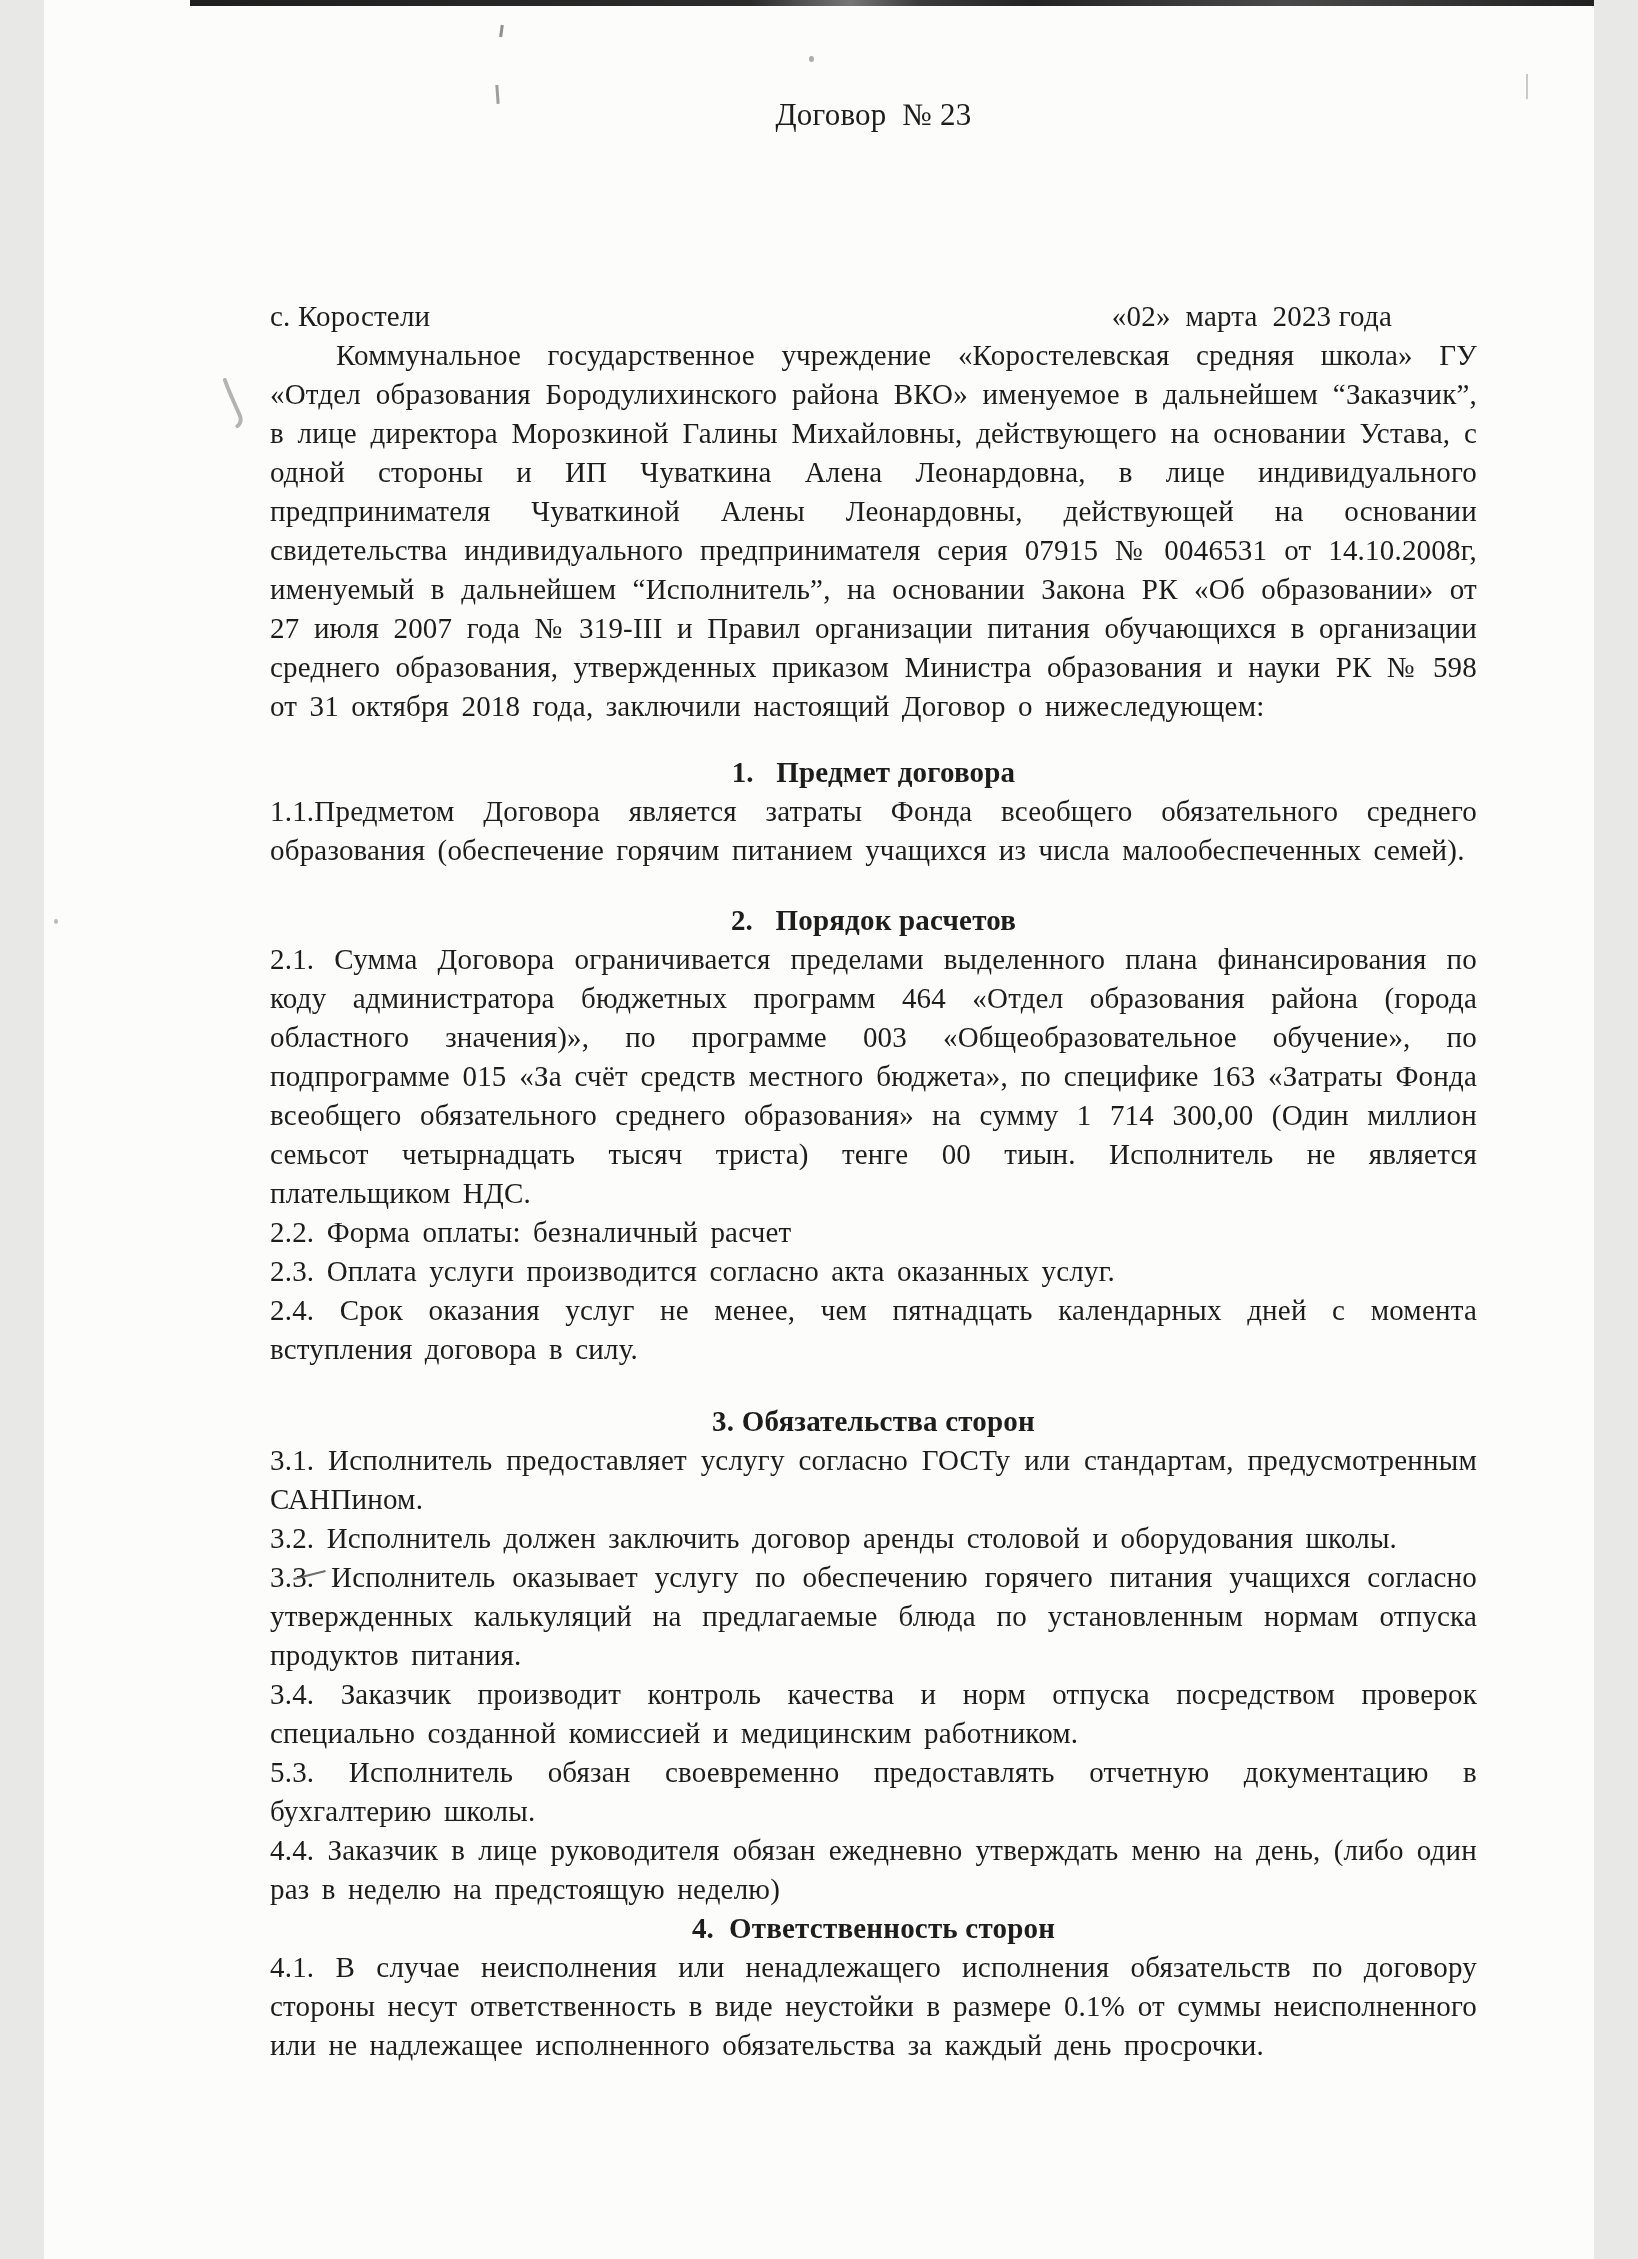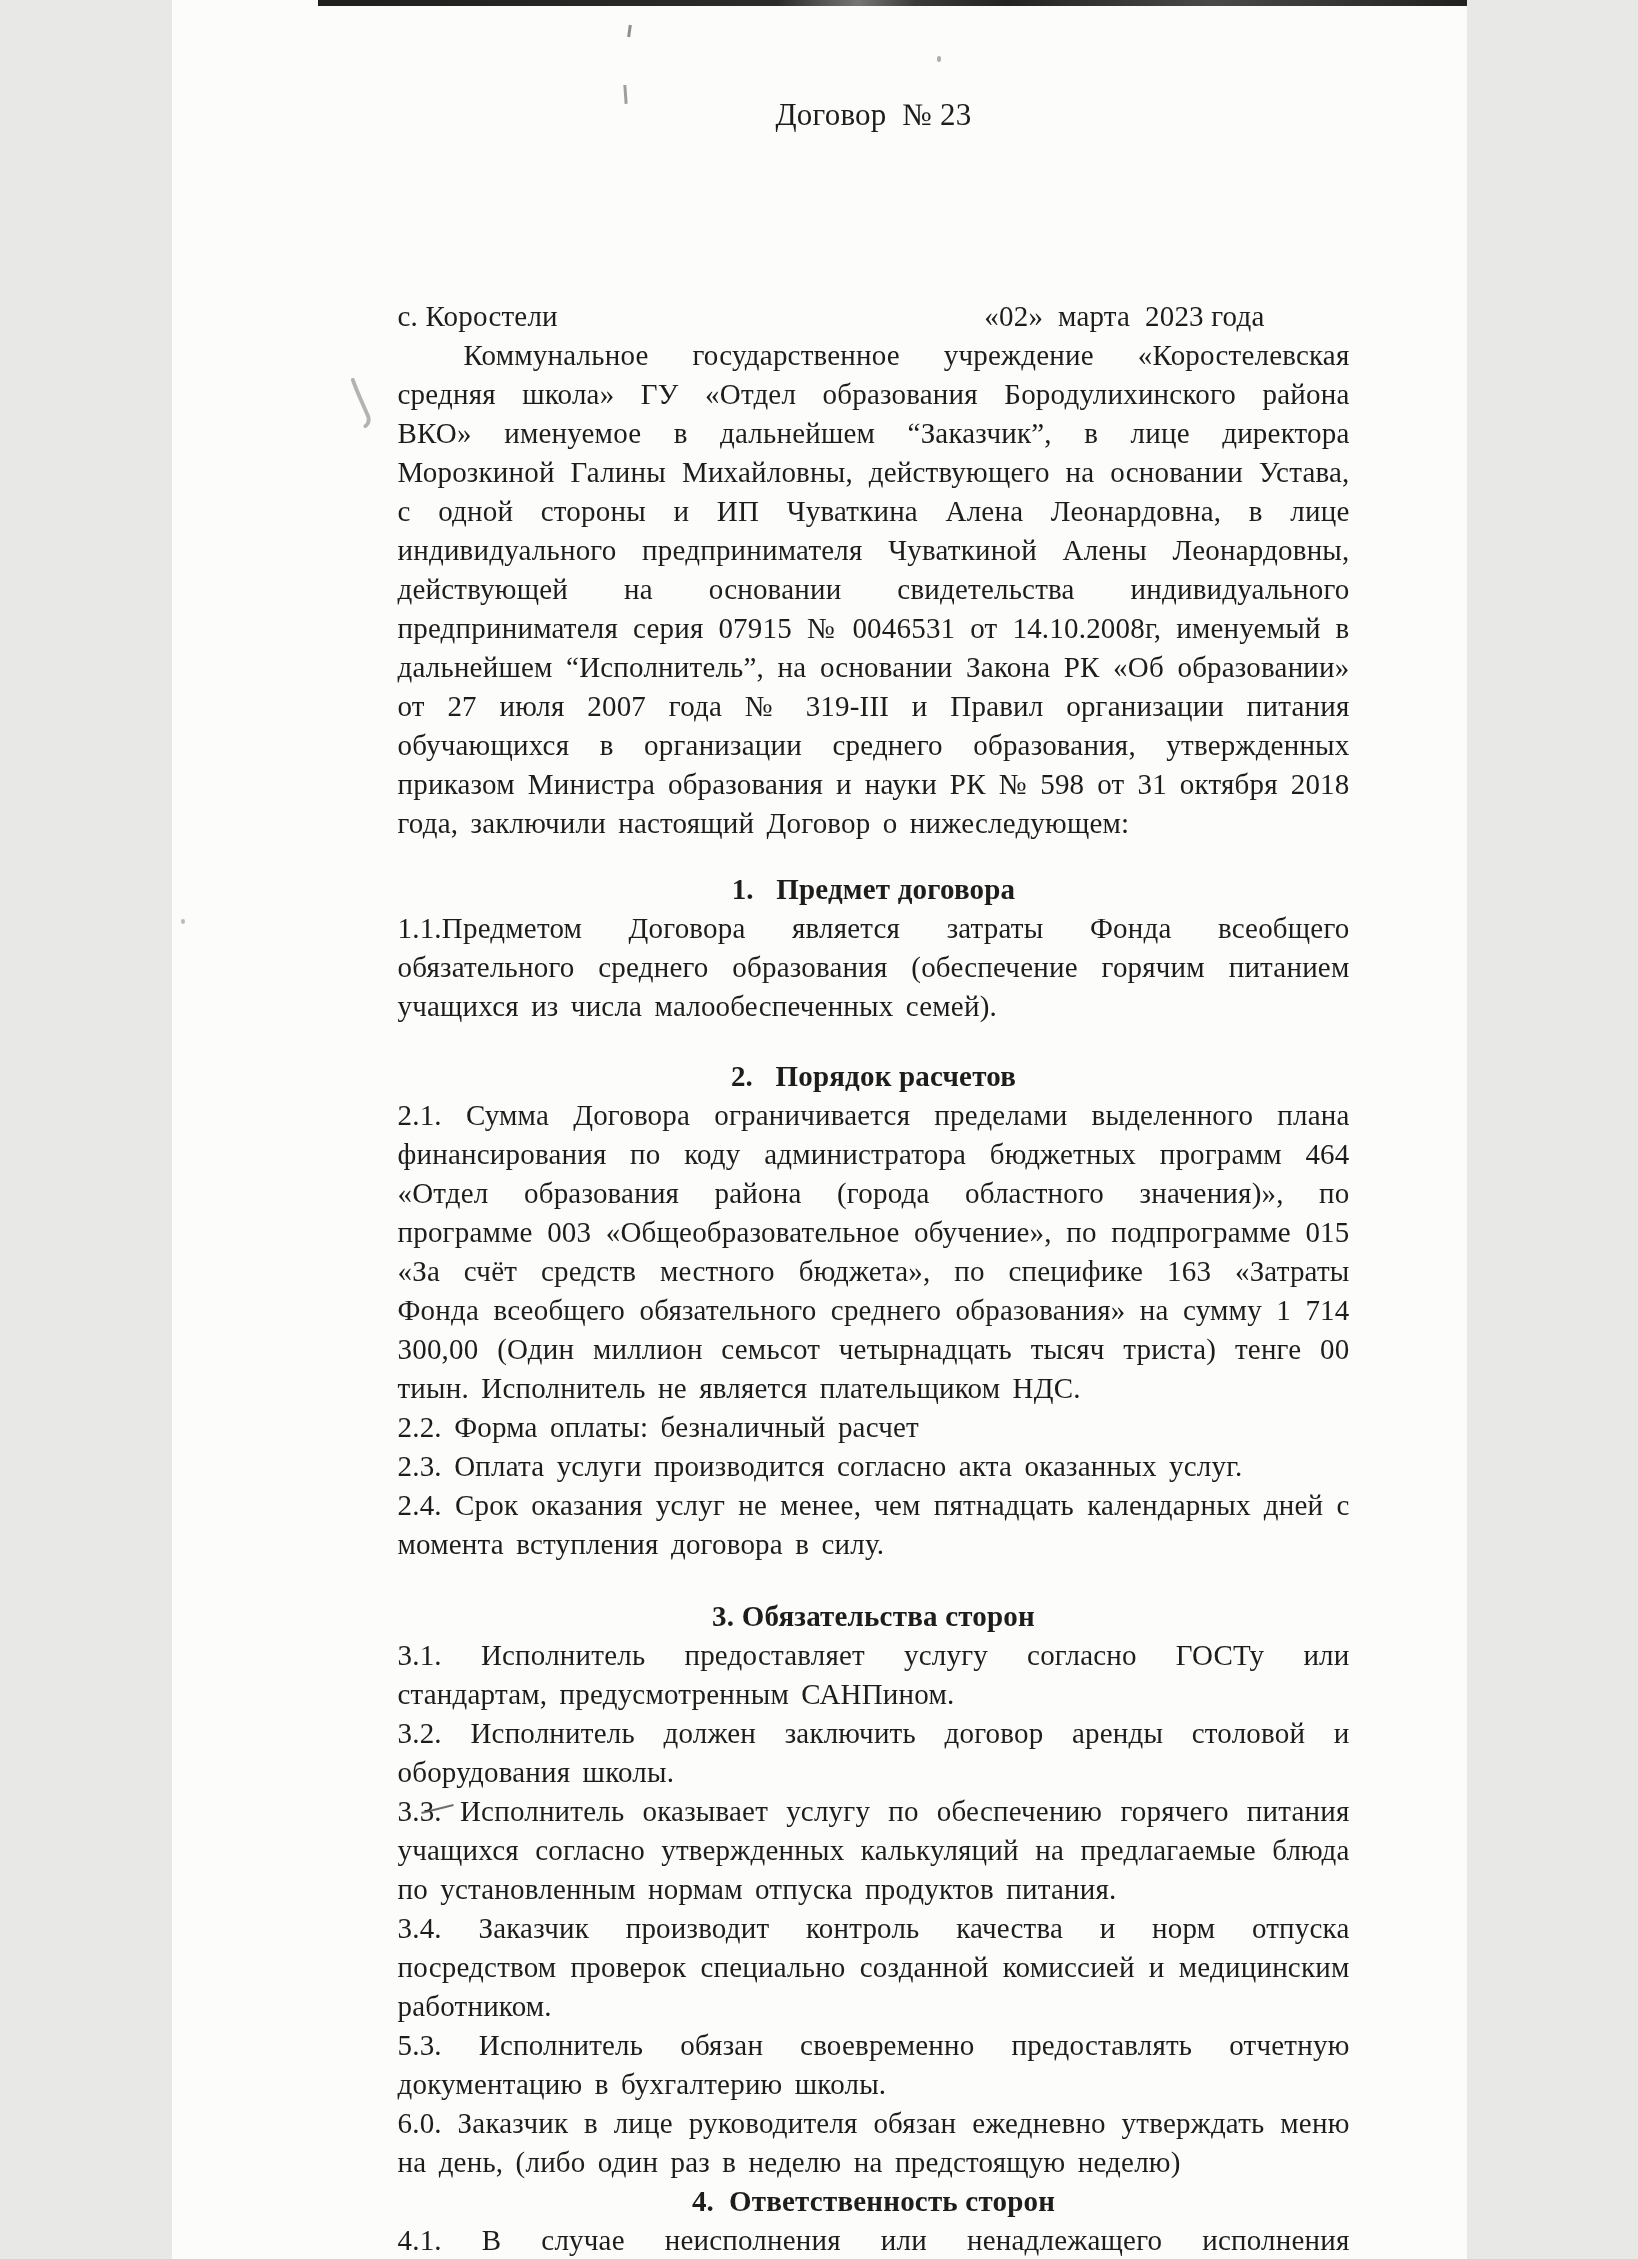--- a/index.html
+++ b/index.html
@@ -2,21 +2,21 @@
 <html lang="ru"><head>
 <meta charset="utf-8">
 <style>
   html, body {
     margin: 0;
     padding: 0;
     background: #e8e8e6;
   }
   .page {
     position: relative;
-    width: 1295px;
+    width: 1550px;
     height: 2260px;
     margin: 0 auto;
     background: #fcfcfa;
     box-sizing: border-box;
     padding: 0 117px 0 226px;
     overflow: hidden;
     font-family: "Liberation Serif", "DejaVu Serif", serif;
     font-size: 29px;
     line-height: 39px;
     color: #1d1d1d;
@@ -129,19 +129,19 @@
 
   <h2 class="section-heading mt-h3">3. Обязательства сторон</h2>
   <p class="clause mt-p3">3.1. Исполнитель предоставляет услугу согласно ГОСТу или стандартам, предусмотренным САНПином.</p>
   <p class="clause">3.2. Исполнитель должен заключить договор аренды столовой  и оборудования школы.</p>
   <div class="clause-wrap">
     <p class="clause">3.3. Исполнитель оказывает услугу по обеспечению горячего питания  учащихся согласно утвержденных калькуляций на предлагаемые блюда по установленным нормам отпуска продуктов питания.</p>
     <span class="pen-strike"></span>
   </div>
   <p class="clause">3.4. Заказчик производит контроль качества и норм отпуска посредством проверок специально созданной  комиссией  и медицинским работником.</p>
   <p class="clause">5.3. Исполнитель обязан   своевременно предоставлять отчетную документацию в бухгалтерию школы.</p>
-  <p class="clause">6.0. Заказчик в лице руководителя обязан ежедневно утверждать меню на день, (либо один раз в неделю на предстоящую неделю)</p>
+  <p class="clause">4.4. Заказчик в лице руководителя обязан ежедневно утверждать меню на день, (либо один раз в неделю на предстоящую неделю)</p>
 
   <h2 class="section-heading mt-h4">4.  Ответственность сторон</h2>
   <p class="clause mt-p4">4.1. В случае неисполнения или ненадлежащего исполнения обязательств по договору стороны несут ответственность в виде неустойки в размере 0.1% от суммы неисполненного или не надлежащее исполненного обязательства за каждый день просрочки.</p>
 
 </div>
 
 
 </body></html>

